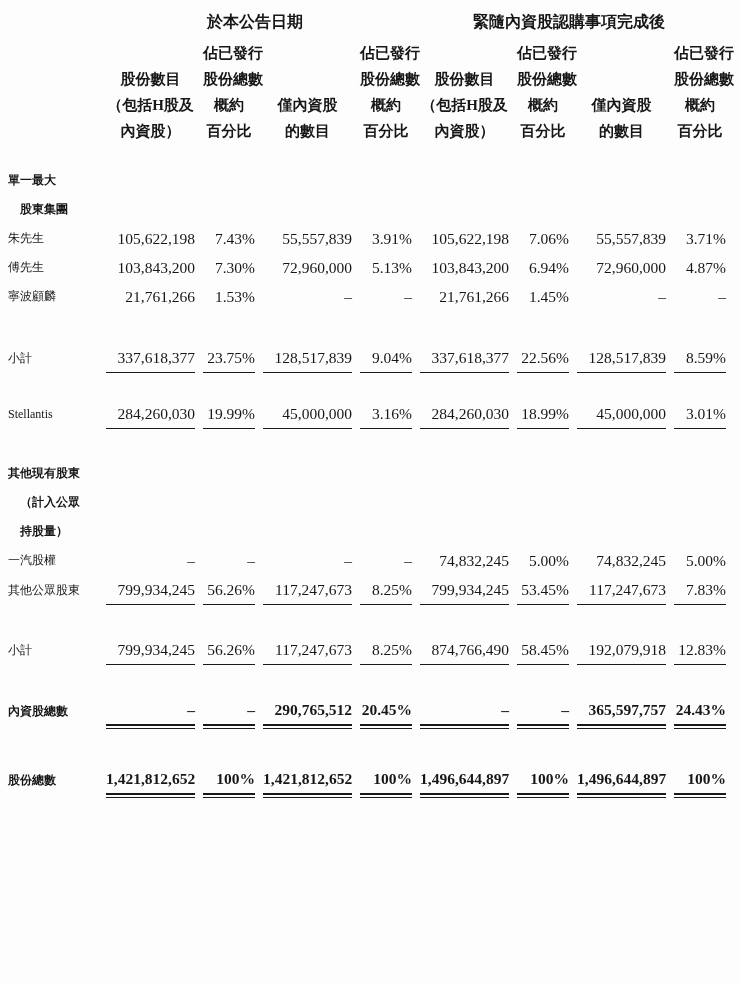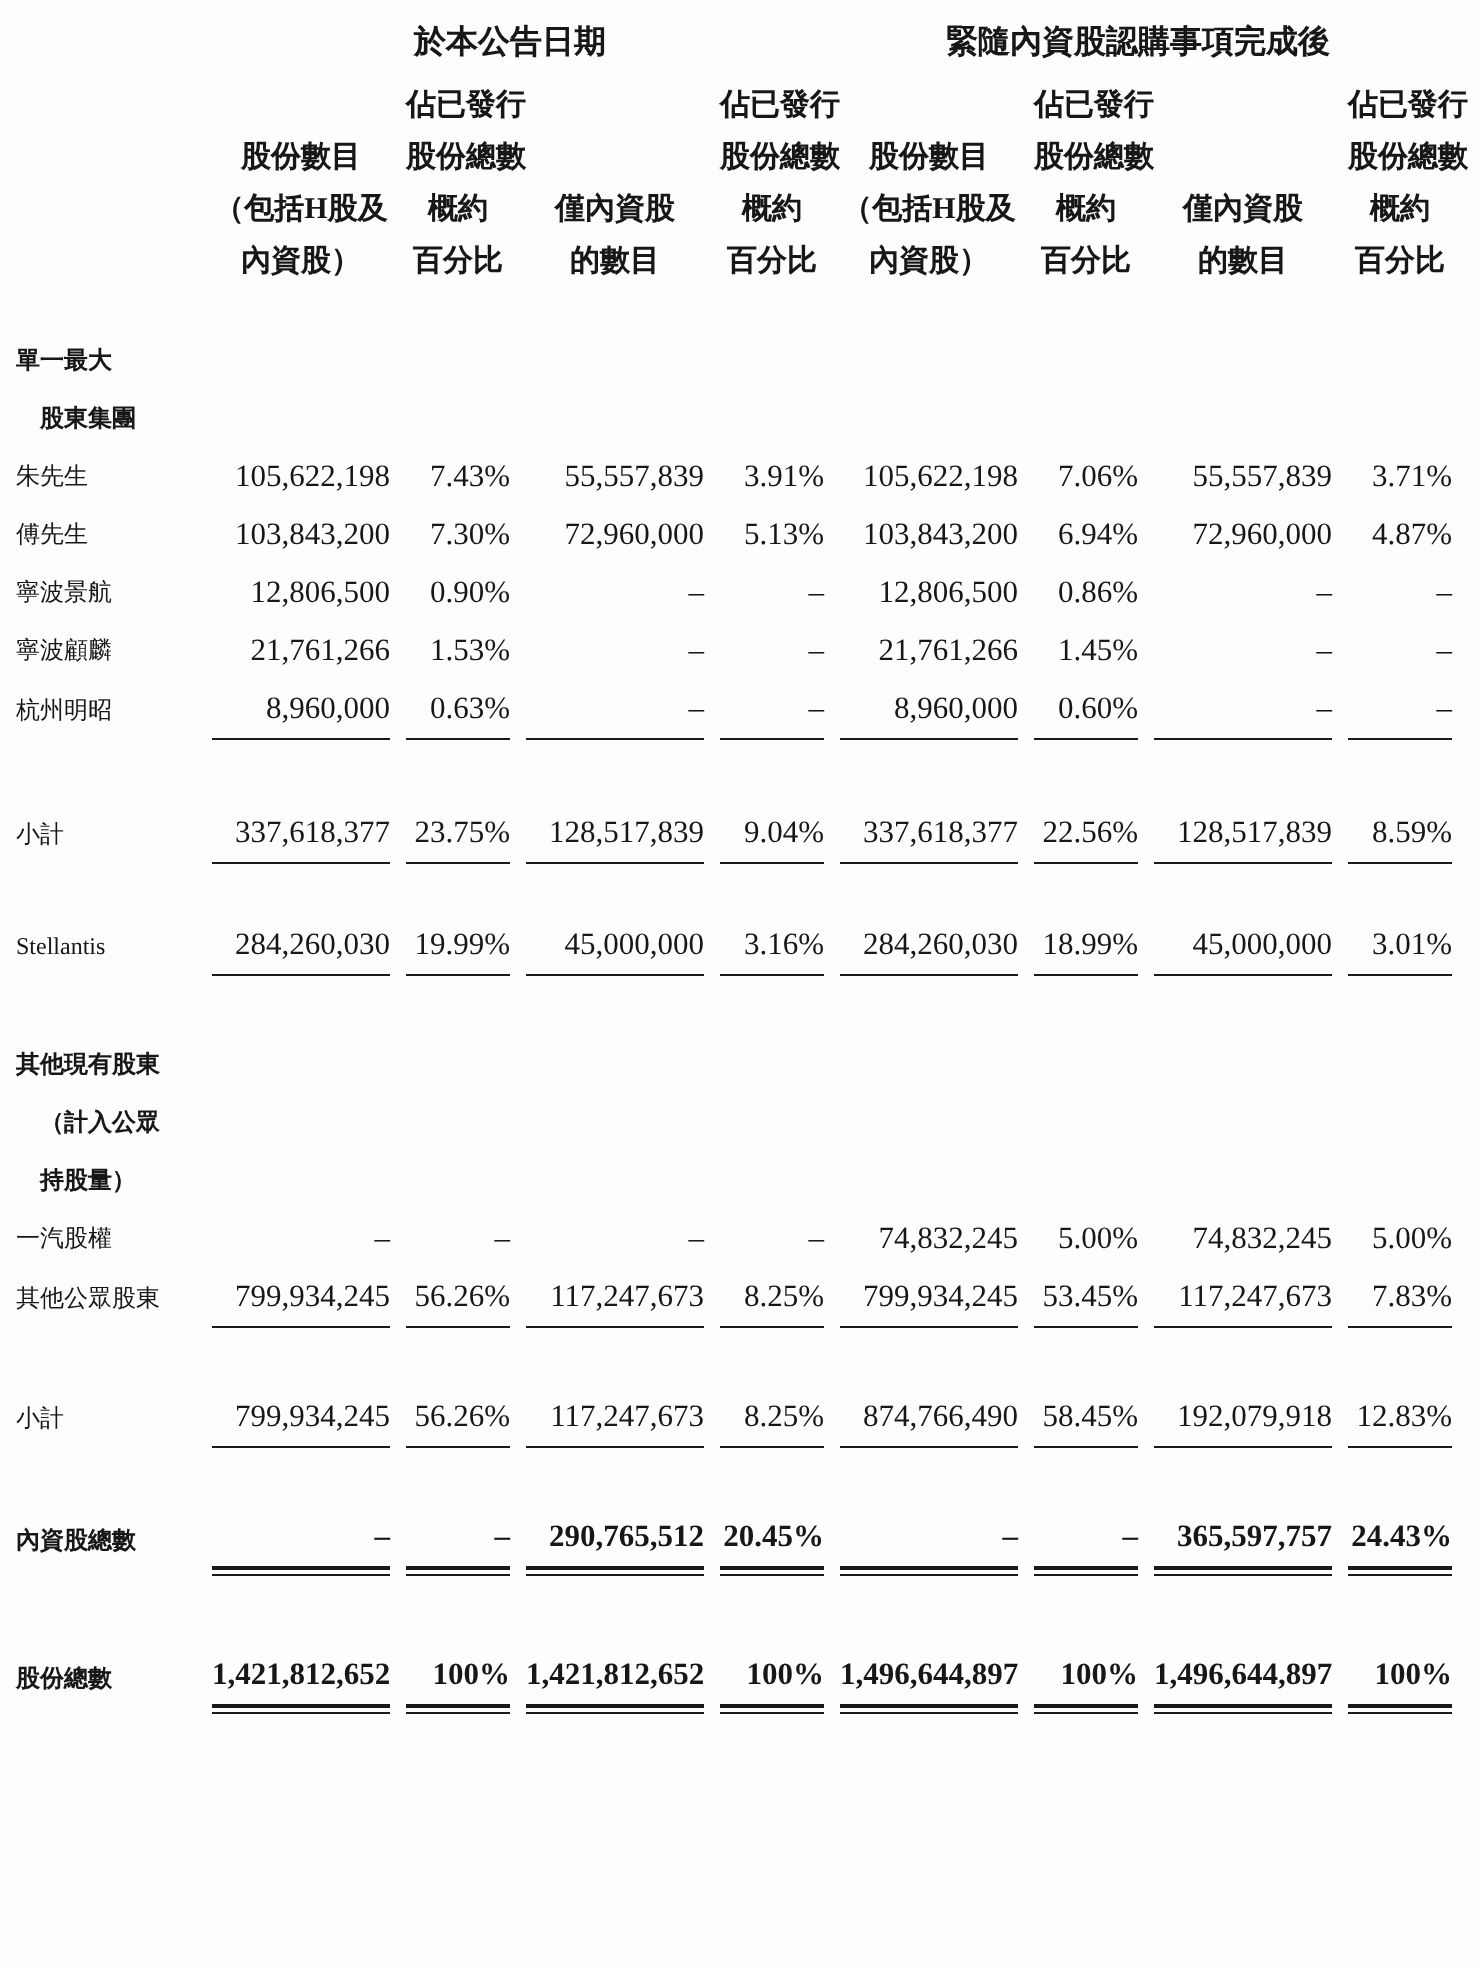--- a/index.html
+++ b/index.html
@@ -198,47 +198,20 @@
             <div class="cl">6.94%</div>
           </td>
           <td class="num">
             <div class="cl">72,960,000</div>
           </td>
           <td class="num">
             <div class="cl">4.87%</div>
           </td>
         </tr>
         <tr class="data">
-          <td class="label">寧波景航</td>
-          <td class="num">
-            <div class="cl">12,806,500</div>
-          </td>
-          <td class="num">
-            <div class="cl">0.90%</div>
-          </td>
-          <td class="num">
-            <div class="cl">–</div>
-          </td>
-          <td class="num">
-            <div class="cl">–</div>
-          </td>
-          <td class="num">
-            <div class="cl">12,806,500</div>
-          </td>
-          <td class="num">
-            <div class="cl">0.86%</div>
-          </td>
-          <td class="num">
-            <div class="cl">–</div>
-          </td>
-          <td class="num">
-            <div class="cl">–</div>
-          </td>
-        </tr>
-        <tr class="data">
           <td class="label">寧波顧麟</td>
           <td class="num">
             <div class="cl">21,761,266</div>
           </td>
           <td class="num">
             <div class="cl">1.53%</div>
           </td>
           <td class="num">
             <div class="cl">–</div>
           </td>
@@ -249,47 +222,20 @@
             <div class="cl">21,761,266</div>
           </td>
           <td class="num">
             <div class="cl">1.45%</div>
           </td>
           <td class="num">
             <div class="cl">–</div>
           </td>
           <td class="num">
             <div class="cl">–</div>
-          </td>
-        </tr>
-        <tr class="data">
-          <td class="label">杭州明昭</td>
-          <td class="num">
-            <div class="cl u">8,960,000</div>
-          </td>
-          <td class="num">
-            <div class="cl u">0.63%</div>
-          </td>
-          <td class="num">
-            <div class="cl u">–</div>
-          </td>
-          <td class="num">
-            <div class="cl u">–</div>
-          </td>
-          <td class="num">
-            <div class="cl u">8,960,000</div>
-          </td>
-          <td class="num">
-            <div class="cl u">0.60%</div>
-          </td>
-          <td class="num">
-            <div class="cl u">–</div>
-          </td>
-          <td class="num">
-            <div class="cl u">–</div>
           </td>
         </tr>
         <tr class="spacer">
           <td colspan="9" style="height: 32px;"></td>
         </tr>
         <tr class="data">
           <td class="label">小計</td>
           <td class="num">
             <div class="cl u">337,618,377</div>
           </td>

